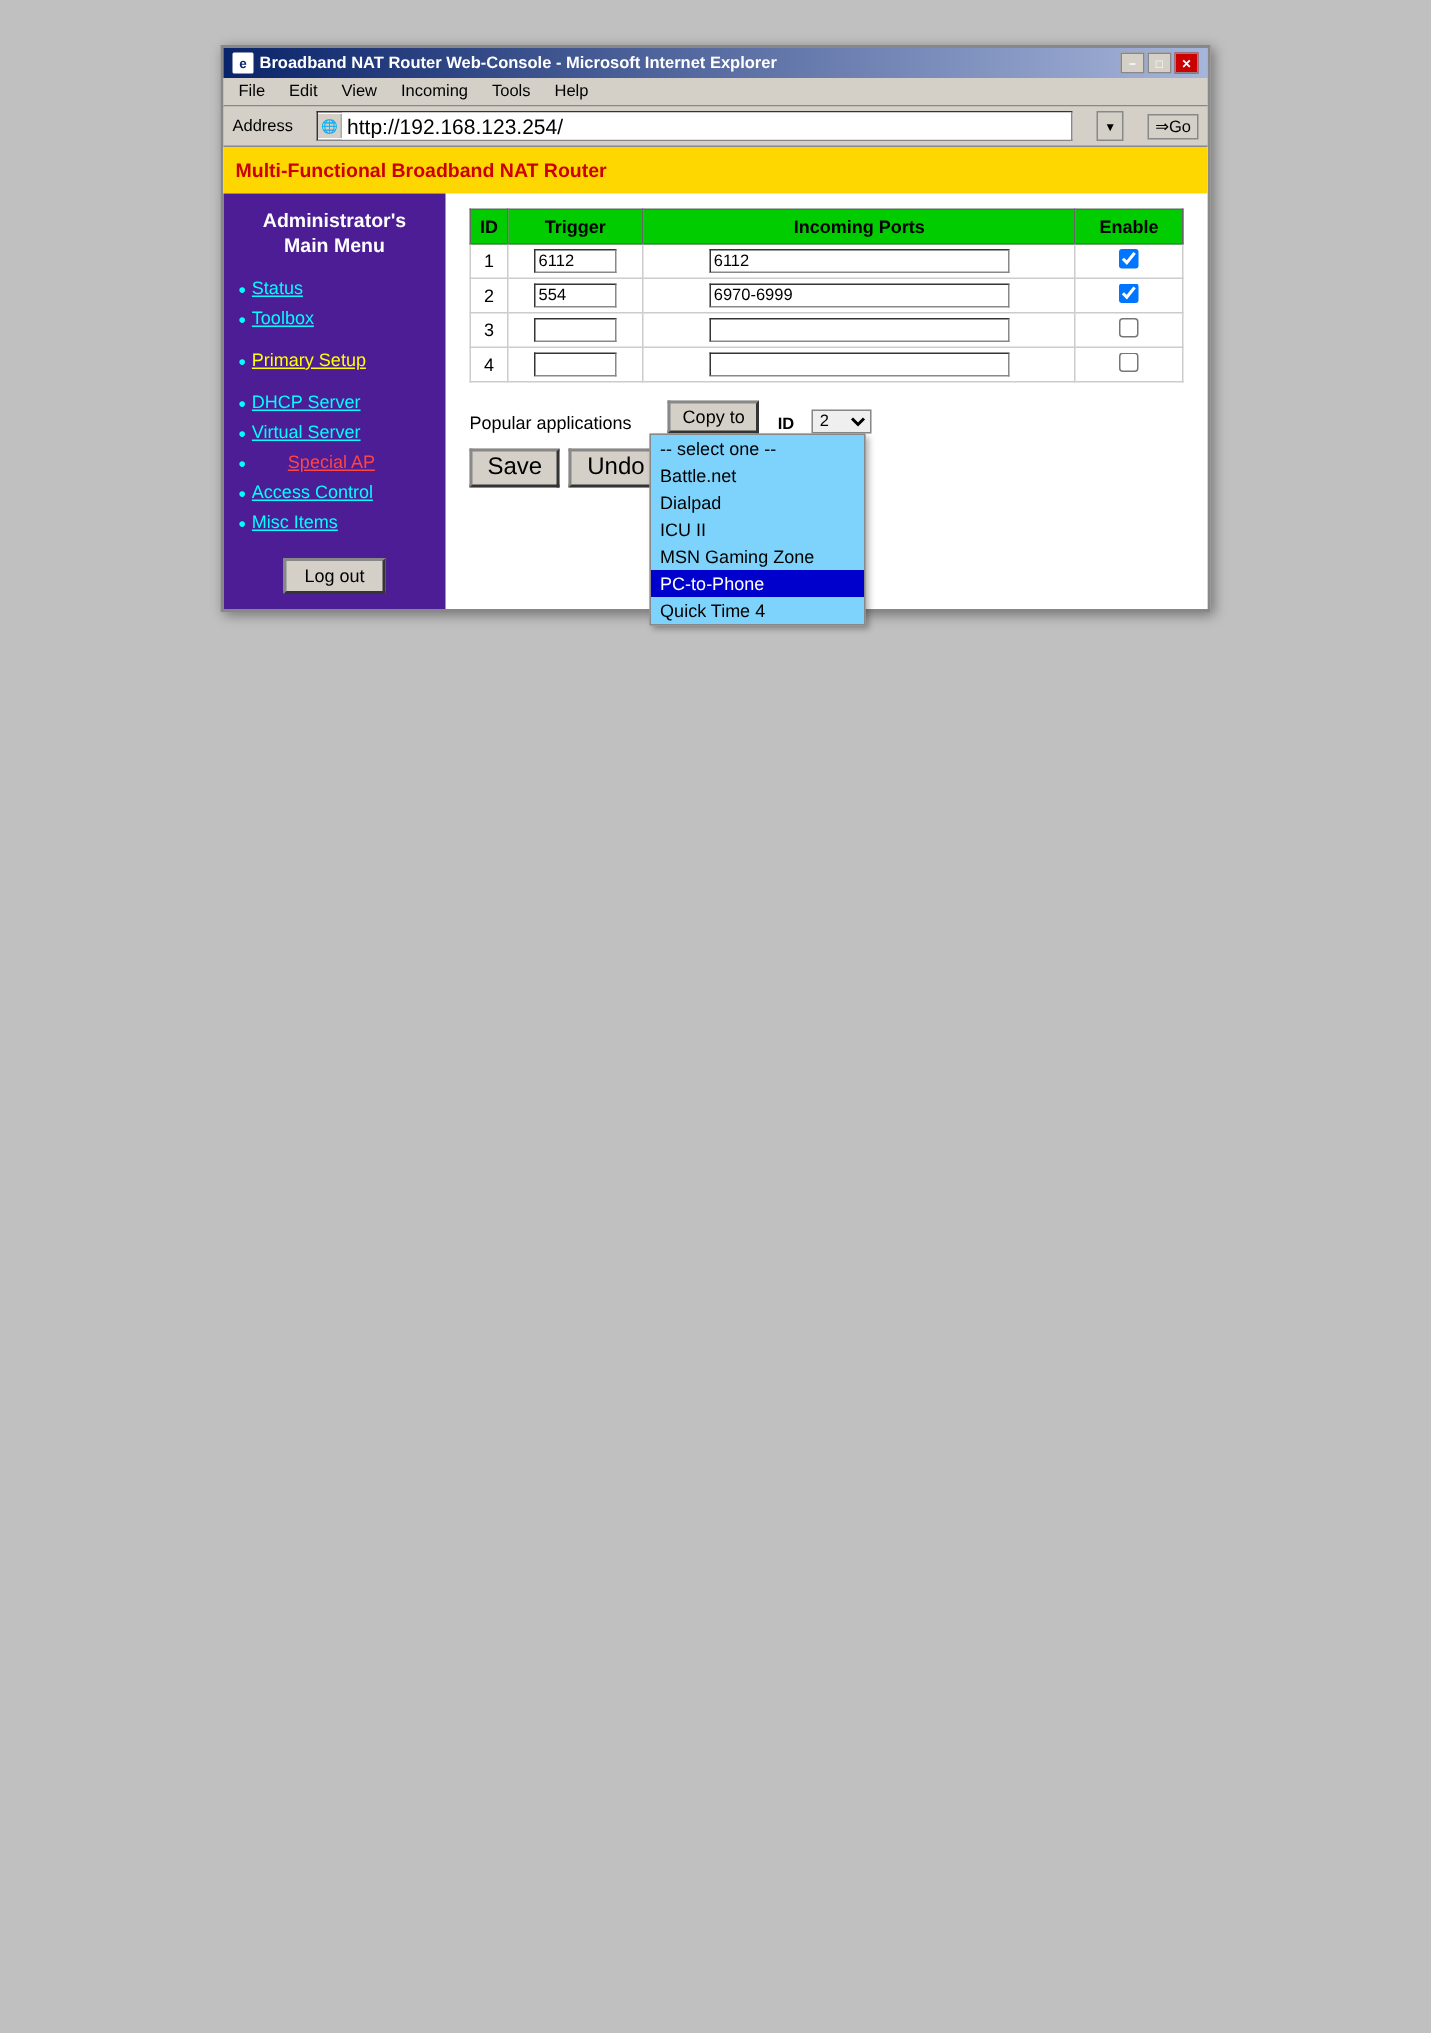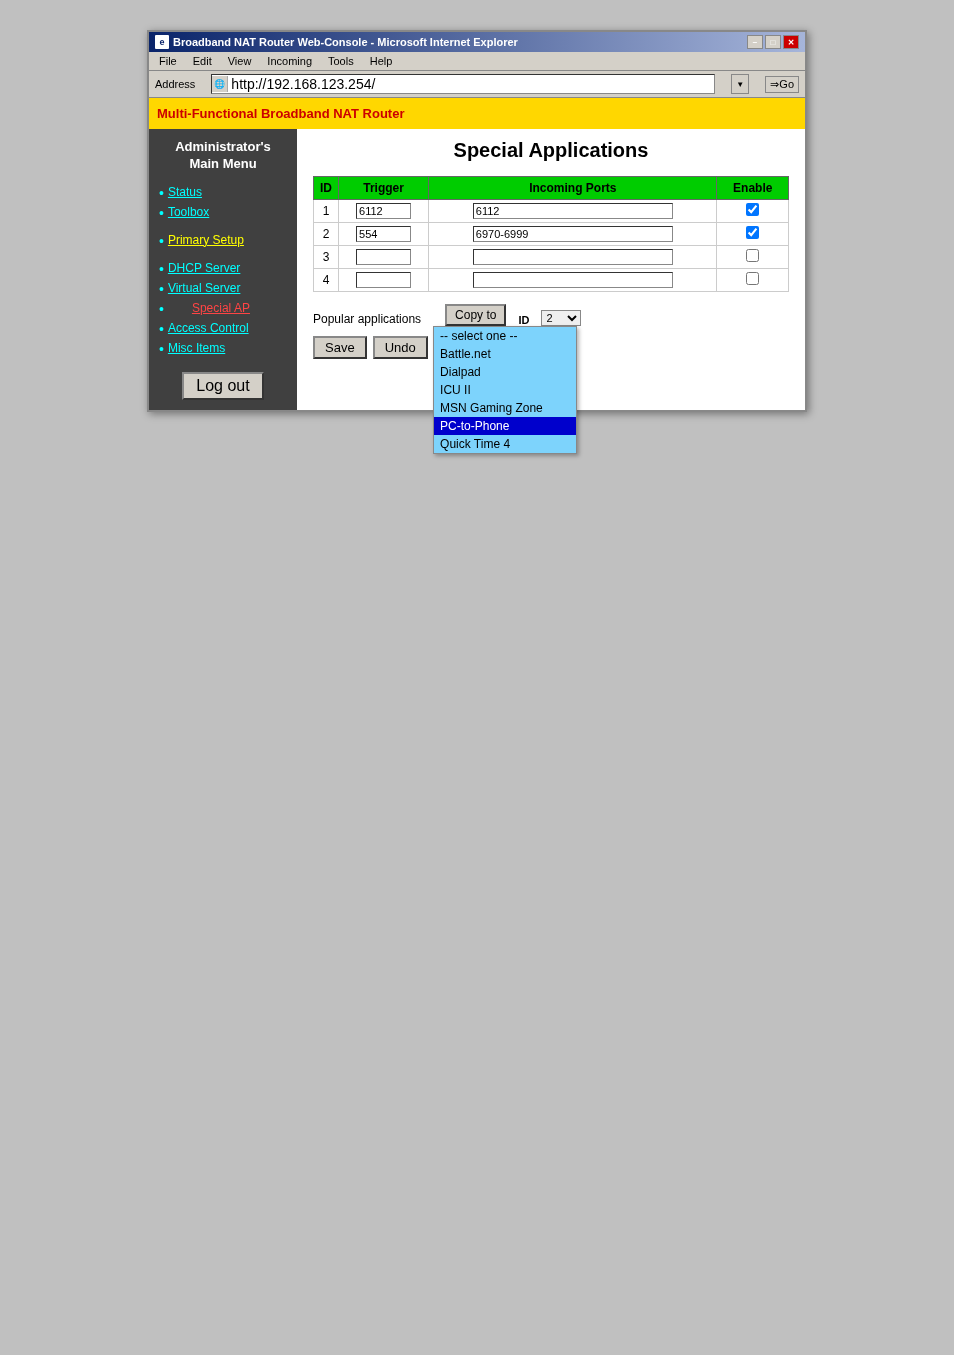--- a/index.html
+++ b/index.html
@@ -152,21 +152,21 @@
       font-weight: bold;
     }
 
     
     .content-layout {
       display: flex;
     }
 
     
     .sidebar {
-      background: #404040;
+      background: #4c1d95;
       width: 148px;
       min-width: 148px;
       padding: 10px 10px;
       color: white;
     }
     .sidebar-title {
       color: white;
       font-weight: bold;
       font-size: 13px;
       text-align: center;
@@ -202,21 +202,21 @@
     }
     .sidebar-divider {
       height: 8px;
     }
     .logout-btn {
       display: block;
       margin: 14px auto 0;
       background: #d4d0c8;
       border: 2px outset #888;
       padding: 3px 12px;
-      font-size: 16px;
+      font-size: 12px;
       cursor: pointer;
       color: black;
     }
 
     
     .main-panel {
       flex: 1;
       padding: 10px 16px;
     }
     .page-title {
@@ -325,21 +325,21 @@
     
     .action-buttons {
       display: flex;
       gap: 6px;
       align-items: center;
     }
     .action-btn {
       background: #d4d0c8;
       border: 2px outset #888;
       padding: 2px 10px;
-      font-size: 13px;
+      font-size: 16px;
       cursor: pointer;
       text-align: right;
     }
   </style>
 </head>
 <body>
 
 <div class="screen-wrapper">
   <div class="browser-window">
 
@@ -424,21 +424,20 @@
           </div>
           <div class="bullet-item">
             <span class="bullet">•</span>
             <a class="sidebar-link">Misc Items</a>
           </div>
 
           <button class="logout-btn">Log out</button>
         </div>
 
         <div class="main-panel">
-          <h2 class="page-title">Special Applications</h2>
 
           <table class="app-table">
             <thead>
               <tr>
                 <th>ID</th>
                 <th>Trigger</th>
                 <th>Incoming Ports</th>
                 <th>Enable</th>
               </tr>
             </thead>

